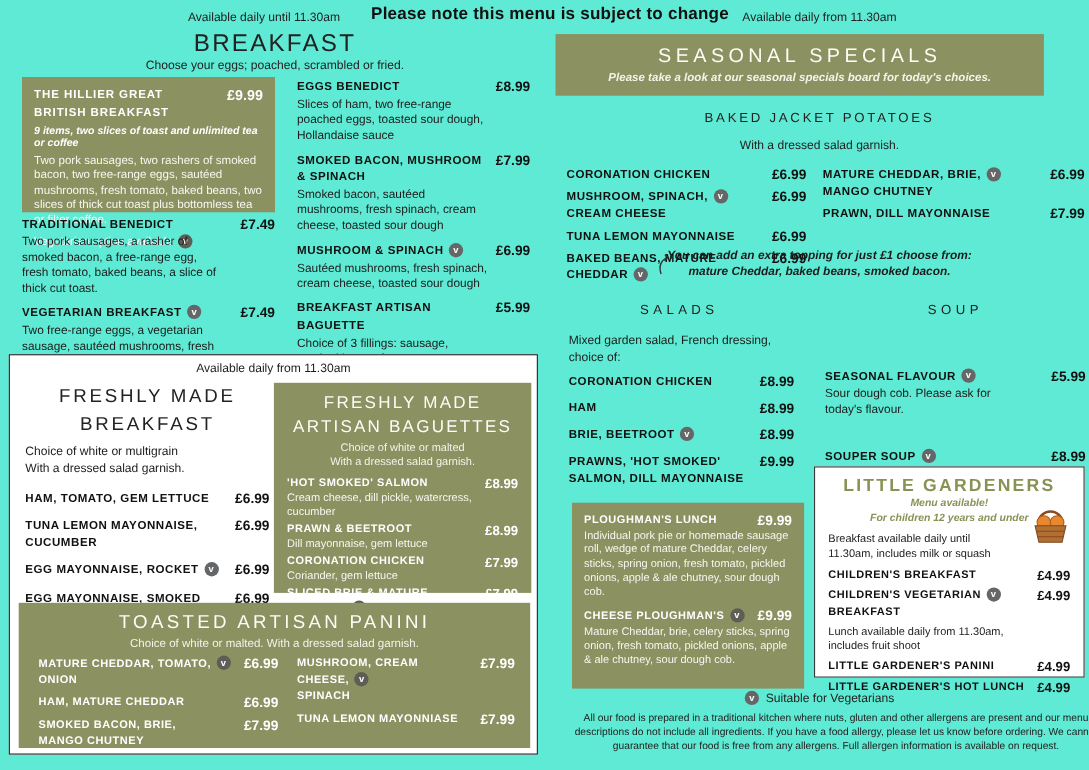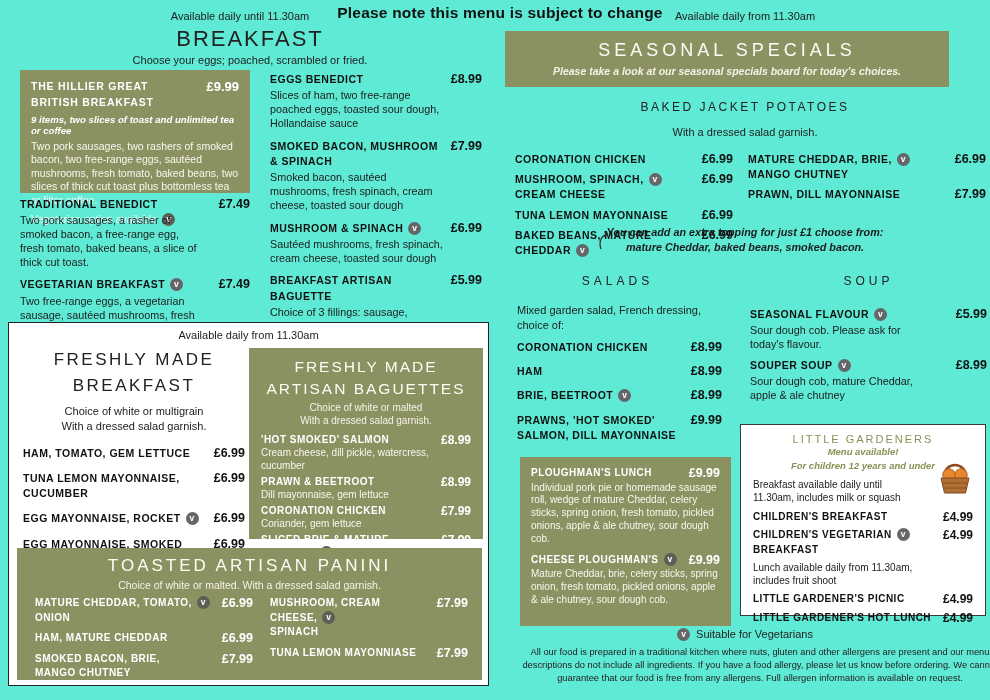--- a/index.html
+++ b/index.html
@@ -64,49 +64,49 @@
   .jacket-left  { left:515px; top:152px; width:218px; }
   .jacket-right { left:748px; top:152px; width:238px; }
   .jacket-left .item, .jacket-right .item { margin-bottom: 5px; }
   .jacket-note { left:505px; top:225px; width:480px; text-align:center; font-style:italic; font-weight:700; font-size:10.8px; line-height:1.4; }
 
   
   .salads-intro { left:517px; top:303px; width:200px; font-size:11px; line-height:1.35; }
   .salads-items { left:517px; top:340px; width:205px; }
   .salads-items .item { margin-bottom: 9px; }
   .soup-items { left:750px; top:307px; width:237px; }
-  .soup-items .item { margin-bottom: 6px; }
+  .soup-items .item { margin-bottom: 6px; margin-top: 28px; }
   .soup-items .item-desc { max-width: 180px; }
 
   
   .plough { left:520px; top:457px; width:211px; height:169px; padding:9px 11px; }
   .plough .item { margin-bottom: 7px; }
   .plough .item-name { font-size:10px; }
   .plough .item-desc { font-size:10px; line-height:1.29; margin-top:1px; }
 
   
   .lg-box { left:740px; top:424px; width:246px; height:192px; border:1px solid #3a3a3a; padding:8px 12px; background:#fff; }
-  .lg-title { text-align:center; font-size:11px; letter-spacing:2px; color:#8a9155; font-weight:400; }
+  .lg-title { text-align:center; font-size:16px; letter-spacing:2px; color:#8a9155; font-weight:700; }
   .lg-note { text-align:center; font-size:9.5px; font-style:italic; font-weight:700; color:#8a9155; line-height:1.45; }
   .lg-avail { font-size:10px; line-height:1.3; max-width:160px; margin-top:5px; color:#222; }
   .lg-items .item { margin-bottom: 4px; }
   .lg-items .item-name { font-size:10px; }
   .lg-items .item-price { font-size:12px; }
   .lg-basket { position:absolute; right:10px; top:36px; }
 
   
   .veg-legend { left:505px; top:628px; width:480px; text-align:center; font-size:11px; color:#222; }
   .allergen { left:516px; top:646px; width:488px; text-align:center; font-size:9.3px; line-height:1.4; color:#222; }
 
   
   .lunch-box { left:8px; top:322px; width:481px; height:364px; border:1.5px solid #222; background:#fff; }
   .lunch-avail { position:absolute; left:0; top:6px; width:100%; text-align:center; font-size:11px; }
   .sand { position:absolute; left:14px; top:24px; width:222px; }
   .sand-title { text-align:center; font-size:17px; letter-spacing:2.5px; font-weight:400; line-height:1.5; color:#222; }
-  .sand-sub { text-align:center; font-size:11px; line-height:1.35; margin-top:6px; }
+  .sand-sub { font-size:11px; line-height:1.35; margin-top:6px; }
   .sand-items { margin-top:12px; }
   .sand-items .item { margin-bottom: 10px; }
 
   .bag { position:absolute; left:240px; top:25px; width:234px; height:191px; padding:8px 12px; }
   .bag-title { text-align:center; font-size:15.5px; letter-spacing:2px; font-weight:400; line-height:1.4; color:#fdfdf6; }
   .bag-sub { text-align:center; font-size:10px; line-height:1.3; margin-top:2px; color:#f3f3e8; }
   .bag-items { margin-top:6px; }
   .bag-items .item { margin-bottom: 3px; }
   .bag-items .item-name { font-size:10px; line-height:1.3; }
   .bag-items .item-desc { font-size:10px; line-height:1.22; margin-top:0; }
@@ -357,21 +357,21 @@
       <span class="item-name"><span>CHILDREN'S VEGETARIAN</span><span class="veg-badge">v</span><span class="item-name2">BREAKFAST</span></span>
       <span class="item-price">£4.99</span>
     </div>
 
   </div>
 </div>
     <div class="lg-avail" style="max-width:175px;margin-top:2px;">Lunch available daily from 11.30am, includes fruit shoot</div>
     <div class="lg-items" style="margin-top:5px;">
   <div class="item">
     <div class="item-head">
-      <span class="item-name"><span>LITTLE GARDENER'S PICNIC</span></span>
+      <span class="item-name"><span>LITTLE GARDENER'S PANINI</span></span>
       <span class="item-price">£4.99</span>
     </div>
 
   </div>
 
   <div class="item">
     <div class="item-head">
       <span class="item-name"><span>LITTLE GARDENER'S HOT LUNCH</span></span>
       <span class="item-price">£4.99</span>
     </div>

